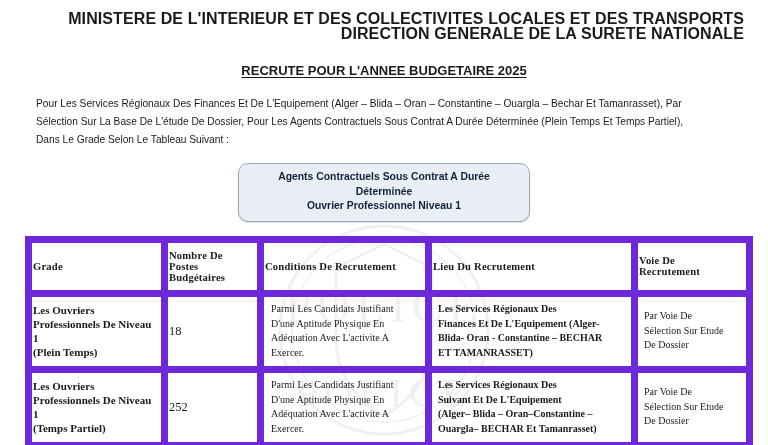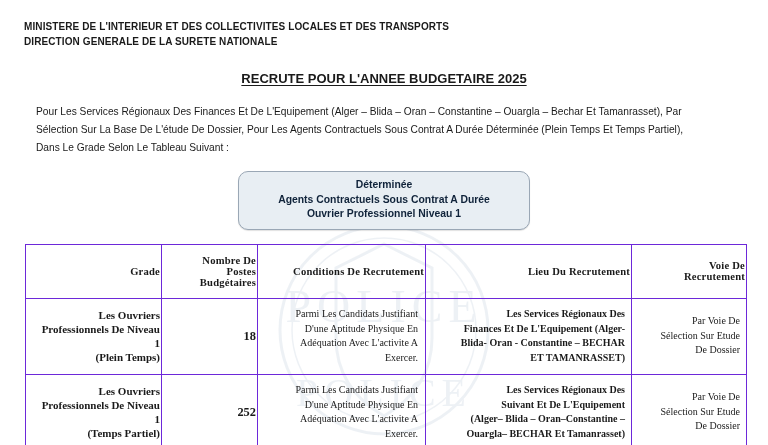--- a/index.html
+++ b/index.html
@@ -31,26 +31,26 @@
     fill: #7e97b4;
   }
 
   .page {
     position: relative;
     z-index: 2;
     padding: 0 24px;
   }
 
   .ministry {
-    text-align: left;
-    font-size: 10px;
+    text-align: right;
+    font-size: 16px;
     font-weight: bold;
     line-height: 15px;
     letter-spacing: 0.1px;
-    margin-top: 19px;
+    margin-top: 11px;
   }
   .ministry .l2 { display: block; }
 
   .recrute {
     text-align: center;
     font-size: 13px;
     font-weight: bold;
     margin-top: 22px;
     text-decoration: underline;
     text-underline-offset: 2px;
@@ -87,23 +87,23 @@
 
   table.grid {
     margin-top: 14px;
     width: 721px;
     margin-left: 1px;
     border-collapse: collapse;
     table-layout: fixed;
     font-family: "Liberation Serif", serif;
   }
   table.grid th, table.grid td {
-    border: 1px solid #6d28d9;
+    border: 7px solid #6d28d9;
     vertical-align: middle;
-    text-align: right;
+    text-align: left;
   }
   table.grid th {
     height: 54px;
     font-size: 10.6px;
     font-weight: bold;
     letter-spacing: 0.2px;
   }
   table.grid td { height: 76px; }
 
   .c1 { width: 136px; }
@@ -113,21 +113,21 @@
   .c5 { width: 115px; }
 
   .cell-grade {
     font-size: 11px;
     font-weight: bold;
     line-height: 14px;
   }
   .cell-grade span { display: block; }
   .cell-num {
     font-size: 12.4px;
-    font-weight: bold;
+    font-weight: normal;
   }
   .cell-cond {
     font-size: 10px;
     line-height: 14.5px;
     padding: 2px 7px;
   }
   .cell-cond span { display: block; }
   .cell-lieu {
     font-size: 10px;
     font-weight: bold;
@@ -164,22 +164,22 @@
   <div class="recrute">RECRUTE POUR L'ANNEE BUDGETAIRE 2025</div>
 
   <div class="para">
     <span>Pour Les Services Régionaux Des Finances Et De L'Equipement (Alger – Blida – Oran – Constantine – Ouargla – Bechar Et Tamanrasset), Par</span>
     <span>Sélection Sur La Base De L'étude De Dossier, Pour Les Agents Contractuels Sous Contrat A Durée Déterminée (Plein Temps Et Temps Partiel),</span>
     <span>Dans Le Grade Selon Le Tableau Suivant :</span>
   </div>
 
   <div class="badge-wrap">
     <div class="badge">
+      <span>Agents Contractuels Sous Contrat A Durée</span>
       <span>Déterminée</span>
-      <span>Agents Contractuels Sous Contrat A Durée</span>
       <span>Ouvrier Professionnel Niveau 1</span>
     </div>
   </div>
 
   <table class="grid">
     <colgroup>
       <col class="c1">
         <col class="c2">
         <col class="c3">
         <col class="c4">

